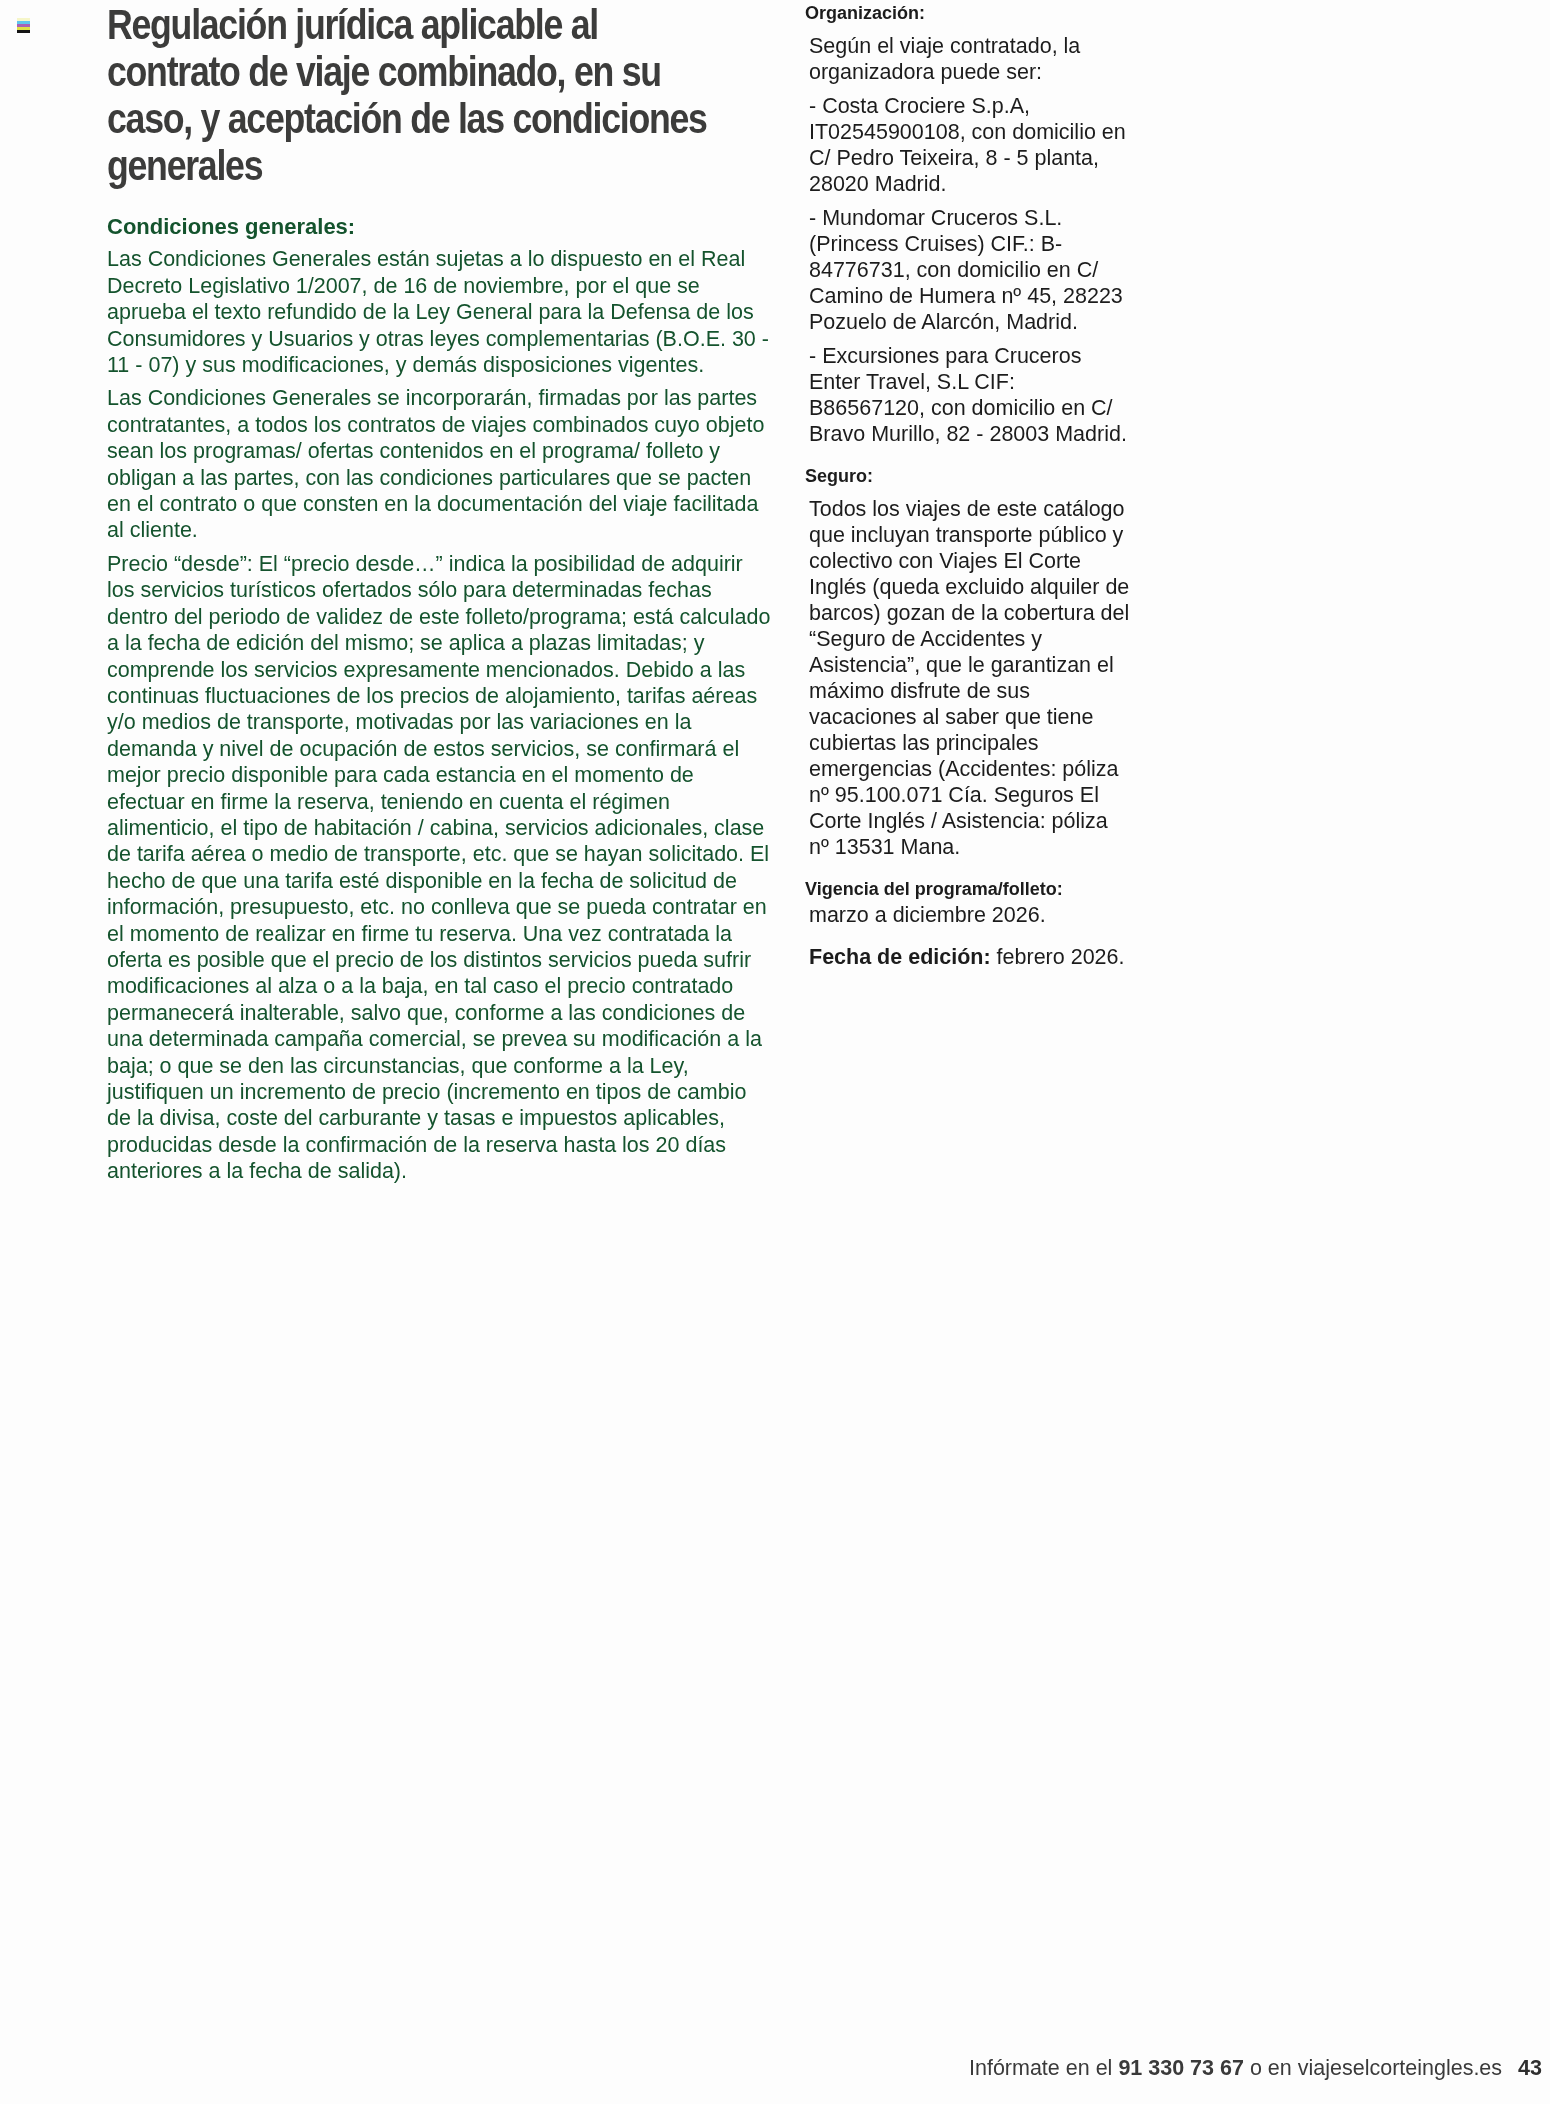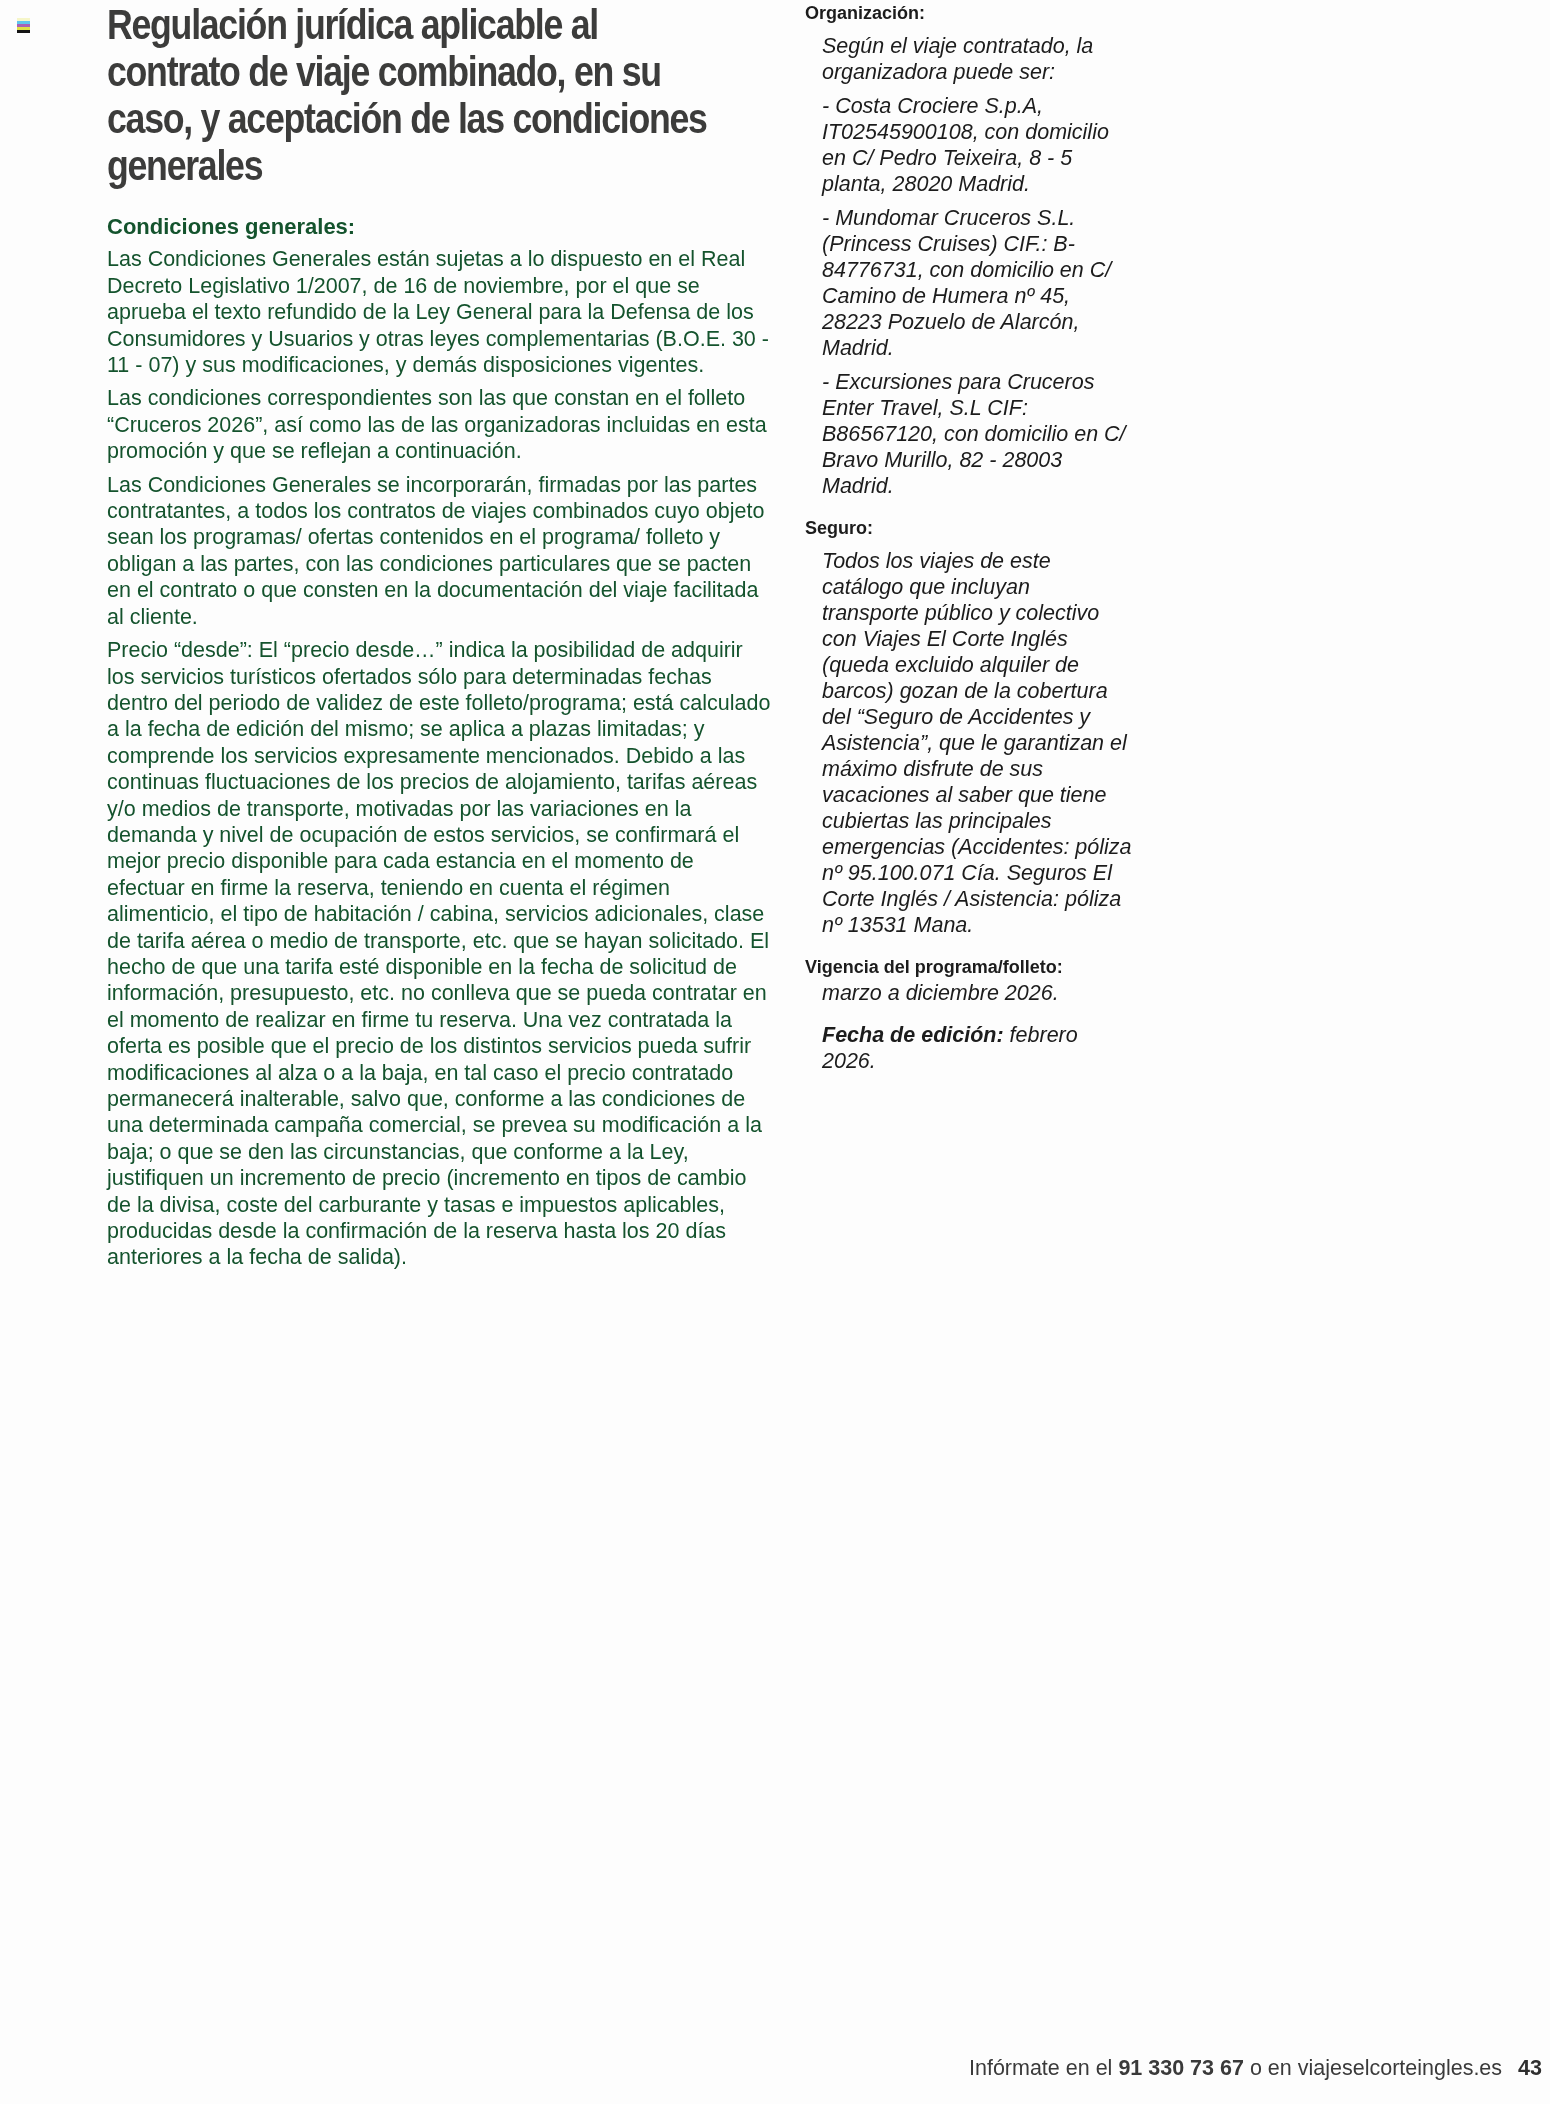--- a/index.html
+++ b/index.html
@@ -61,21 +61,21 @@
     width: 327px;
     font-size: 21.5px;
     line-height: 26px;
     color: #1c1c1c;
   }
   .right-col .subhead {
     font-weight: bold;
     font-size: 18px;
     margin: 0 0 7px 0;
   }
-  .right-col p { margin: 0 0 8px 17px; font-style: italic; }
+  .right-col p { margin: 0 0 8px 4px; }
   .right-col .section-gap { margin-top: 16px; }
   .bold-inline { font-weight: bold; }
 
   
   .footer {
     position: absolute;
     top: 2055px;
     right: 8px;
     font-size: 21.5px;
     line-height: 26px;
@@ -100,21 +100,20 @@
 <div class="heading">
   <div>Regulación jurídica aplicable al</div>
   <div>contrato de viaje combinado, en su</div>
   <div>caso, y aceptación de las condiciones</div>
   <div>generales</div>
 </div>
 
 <div class="left-col">
   <div class="subhead">Condiciones generales:</div>
   <p>Las Condiciones Generales están sujetas a lo dispuesto en el Real Decreto Legislativo 1/2007, de 16 de noviembre, por el que se aprueba el texto refundido de la Ley General para la Defensa de los Consumidores y Usuarios y otras leyes complementarias (B.O.E. 30 - 11 - 07) y sus modificaciones, y demás disposiciones vigentes.</p>
-  <p>Las condiciones correspondientes son las que constan en el folleto “Cruceros 2026”, así como las de las organizadoras incluidas en esta promoción y que se reflejan a continuación.</p>
   <p>Las Condiciones Generales se incorporarán, firmadas por las partes contratantes, a todos los contratos de viajes combinados cuyo objeto sean los programas/ ofertas contenidos en el programa/ folleto y obligan a las partes, con las condiciones particulares que se pacten en el contrato o que consten en la documentación del viaje facilitada al cliente.</p>
   <p>Precio “desde”: El “precio desde…” indica la posibilidad de adquirir los servicios turísticos ofertados sólo para determinadas fechas dentro del periodo de validez de este folleto/programa; está calculado a la fecha de edición del mismo; se aplica a plazas limitadas; y comprende los servicios expresamente mencionados. Debido a las continuas fluctuaciones de los precios de alojamiento, tarifas aéreas y/o medios de transporte, motivadas por las variaciones en la demanda y nivel de ocupación de estos servicios, se confirmará el mejor precio disponible para cada estancia en el momento de efectuar en firme la reserva, teniendo en cuenta el régimen alimenticio, el tipo de habitación / cabina, servicios adicionales, clase de tarifa aérea o medio de transporte, etc. que se hayan solicitado. El hecho de que una tarifa esté disponible en la fecha de solicitud de información, presupuesto, etc. no conlleva que se pueda contratar en el momento de realizar en firme tu reserva. Una vez contratada la oferta es posible que el precio de los distintos servicios pueda sufrir modificaciones al alza o a la baja, en tal caso el precio contratado permanecerá inalterable, salvo que, conforme a las condiciones de una determinada campaña comercial, se prevea su modificación a la baja; o que se den las circunstancias, que conforme a la Ley, justifiquen un incremento de precio (incremento en tipos de cambio de la divisa, coste del carburante y tasas e impuestos aplicables, producidas desde la confirmación de la reserva hasta los 20 días anteriores a la fecha de salida).</p>
 </div>
 
 <div class="right-col">
   <div class="subhead">Organización:</div>
   <p>Según el viaje contratado, la organizadora puede ser:</p>
   <p>- Costa Crociere S.p.A, IT02545900108, con domicilio en C/ Pedro Teixeira, 8 - 5 planta, 28020 Madrid.</p>
   <p>- Mundomar Cruceros S.L. (Princess Cruises) CIF.: B-84776731, con domicilio en C/ Camino de Humera nº 45, 28223 Pozuelo de Alarcón, Madrid.</p>
   <p>- Excursiones para Cruceros Enter Travel, S.L CIF: B86567120, con domicilio en C/ Bravo Murillo, 82 - 28003 Madrid.</p>

